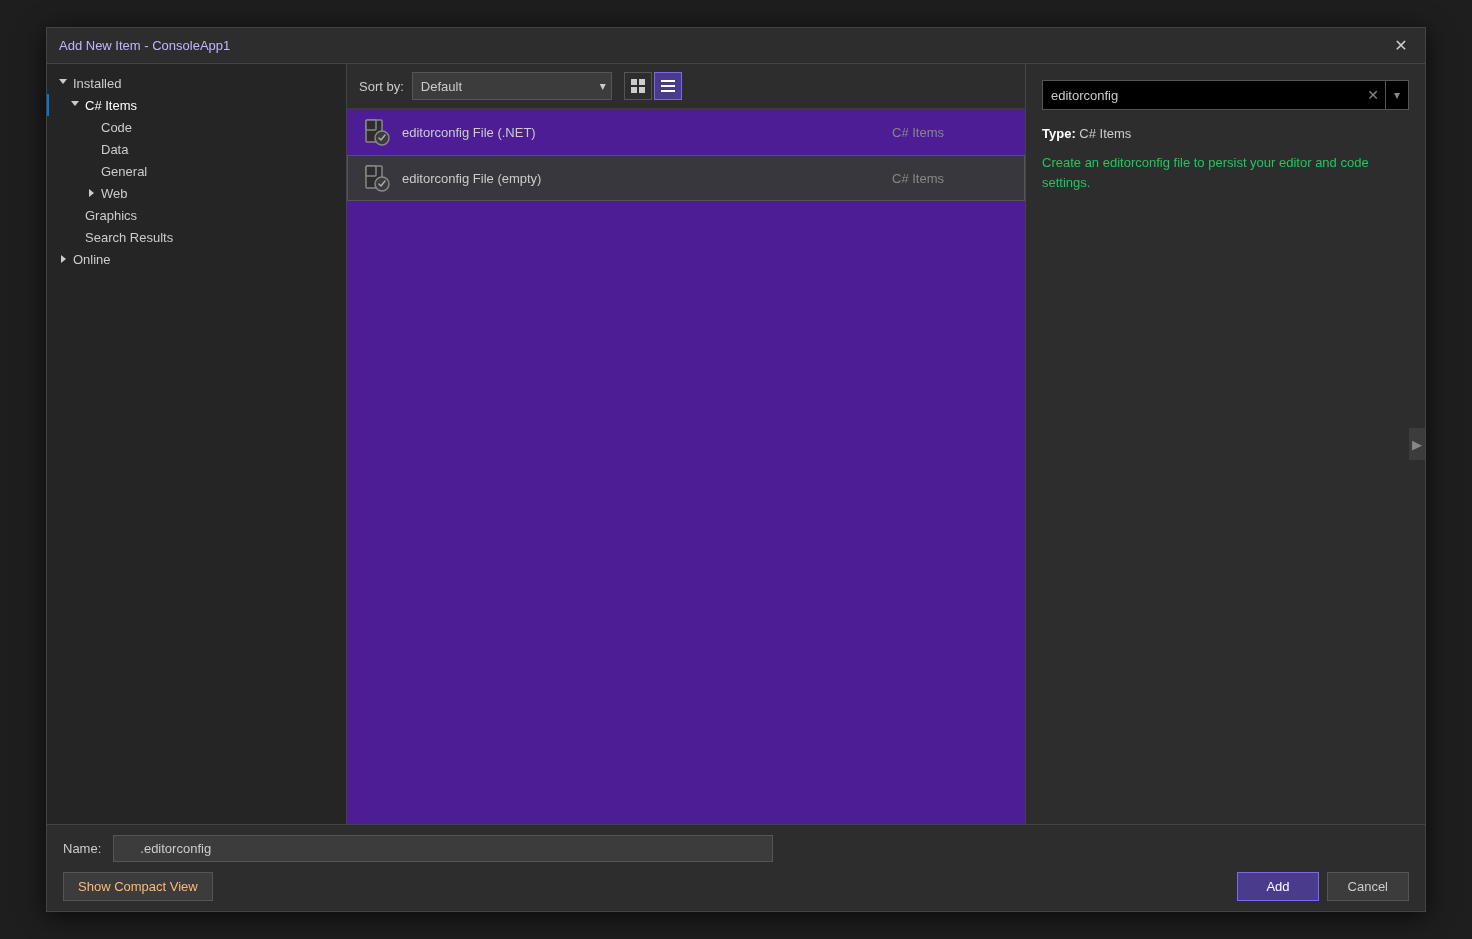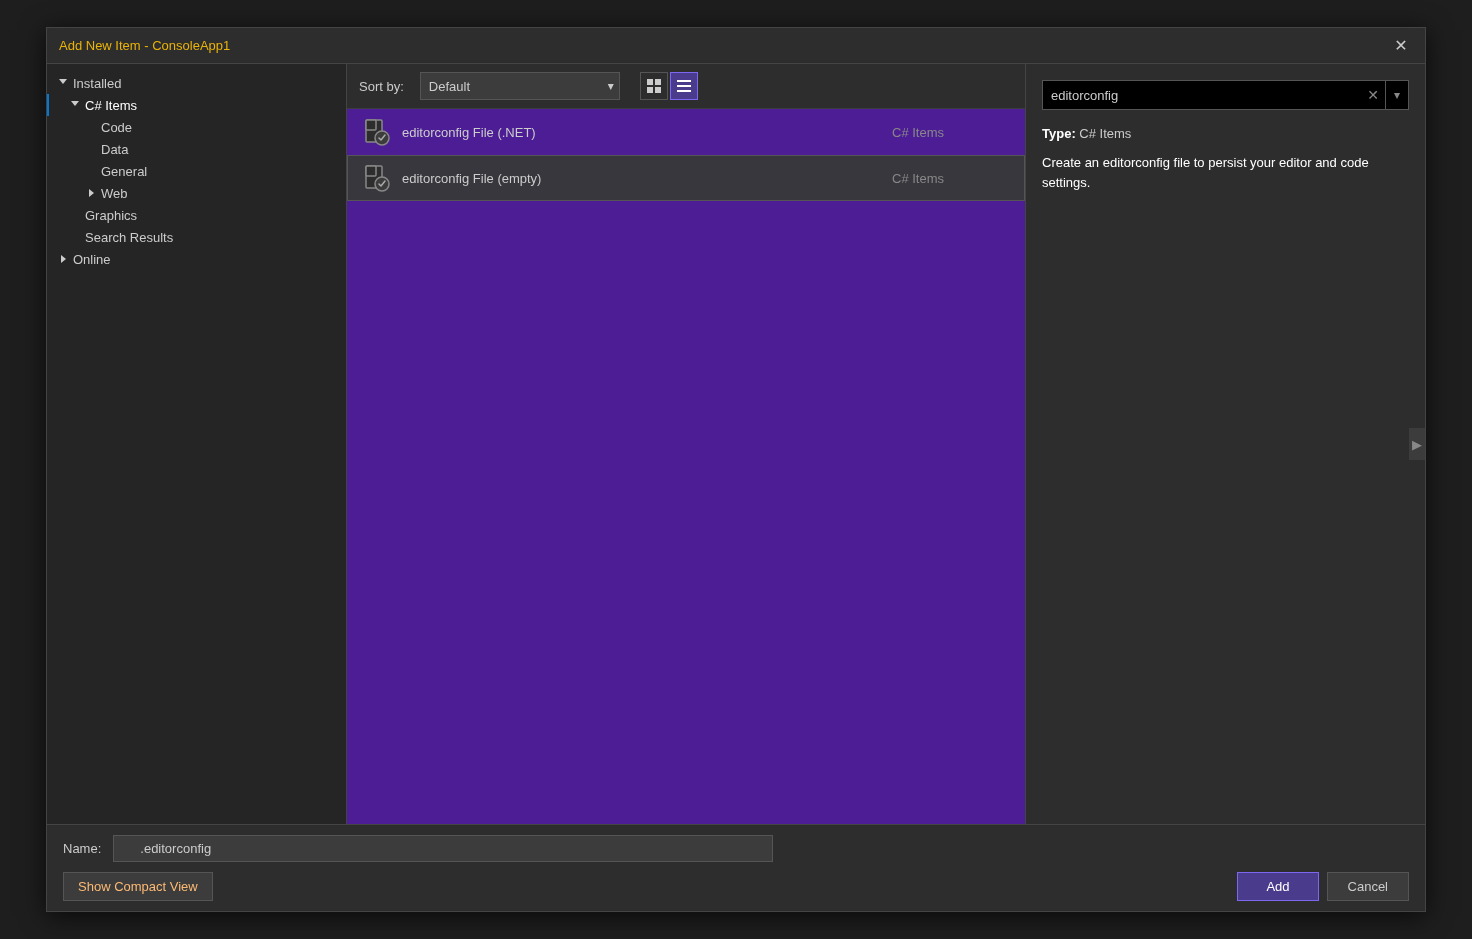--- a/index.html
+++ b/index.html
@@ -27,21 +27,21 @@
       background: #2d2d2d;
       border-bottom: 1px solid #444;
       padding: 6px 12px;
       display: flex;
       align-items: center;
       justify-content: space-between;
       height: 36px;
     }
 
     .titlebar-title {
-      color: #eab308;
+      color: #c4b5fd;
       font-size: 13px;
     }
 
     .titlebar-close {
       background: none;
       border: none;
       color: #cccccc;
       font-size: 16px;
       cursor: pointer;
       width: 24px;
@@ -121,21 +121,21 @@
       display: flex;
       flex-direction: column;
     }
 
     .toolbar {
       display: flex;
       align-items: center;
       padding: 8px 12px;
       background: #2d2d2d;
       border-bottom: 1px solid #3c3c3c;
-      gap: 16px;
+      gap: 8px;
     }
 
     .sort-label {
       color: #cccccc;
       font-size: 13px;
       white-space: nowrap;
     }
 
     .sort-select {
       background: #3c3c3c;
@@ -290,21 +290,21 @@
     }
     .info-type strong {
       color: #ffffff;
       font-weight: 600;
     }
     .info-type span {
       color: #cccccc;
     }
 
     .info-desc {
-      color: #ffffff;
+      color: #22c55e;
       font-size: 13px;
       line-height: 1.5;
     }
 
     .right-panel-arrow {
       position: absolute;
       right: 0;
       top: 50%;
       transform: translateY(-50%);
       width: 16px;

